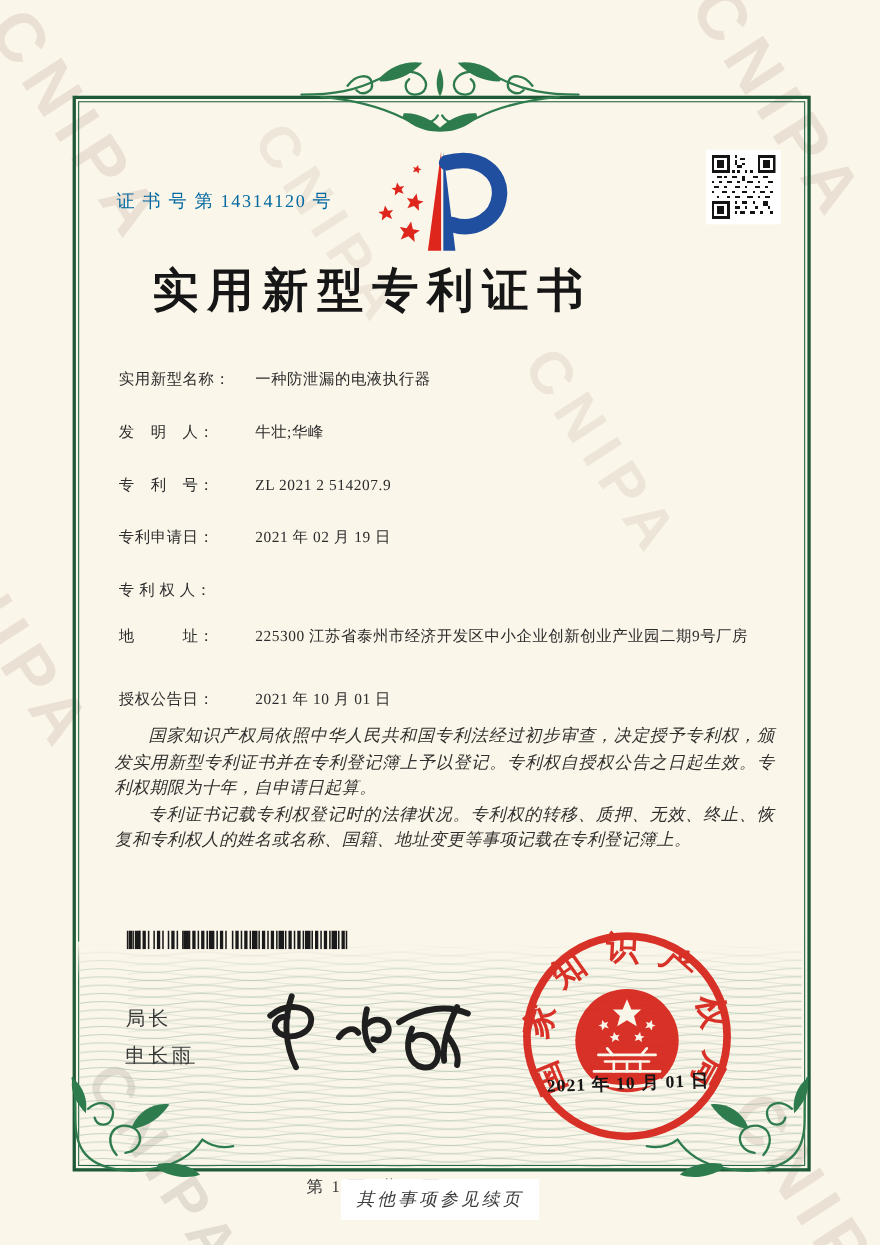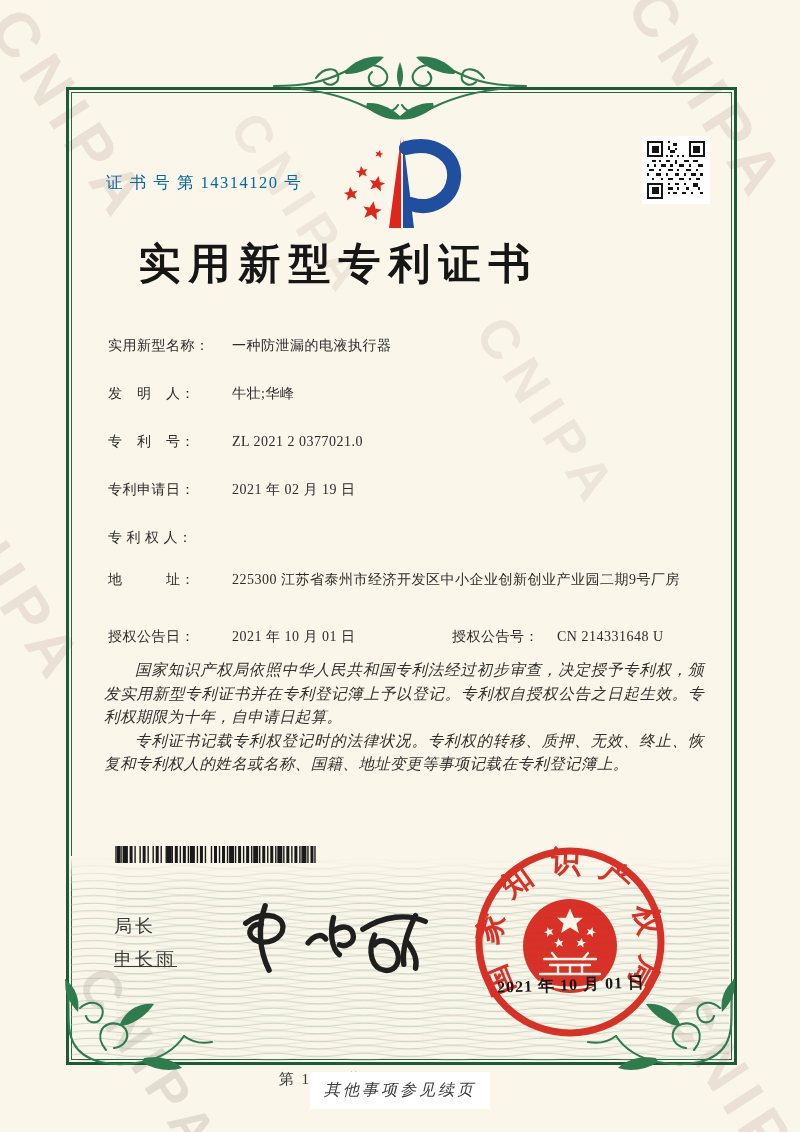--- a/index.html
+++ b/index.html
@@ -167,40 +167,36 @@
   <div class="field" style="top:337px">
     <span class="flabel">实用新型名称：</span>
     <span class="fvalue">一种防泄漏的电液执行器</span>
   </div>
   <div class="field" style="top:385px">
     <span class="flabel">发　明　人：</span>
     <span class="fvalue">牛壮;华峰</span>
   </div>
   <div class="field" style="top:433px">
     <span class="flabel">专　利　号：</span>
-    <span class="fvalue">ZL 2021 2 0377021.0</span>
+    <span class="fvalue">ZL 2021 2 514207.9</span>
   </div>
   <div class="field" style="top:481px">
     <span class="flabel">专利申请日：</span>
     <span class="fvalue">2021 年 02 月 19 日</span>
   </div>
   <div class="field" style="top:529px">
     <span class="flabel">专 利 权 人：</span>
   </div>
   <div class="field f-addr" style="top:571px">
     <span class="flabel">地　　　址：</span>
     <span class="fvalue">225300 江苏省泰州市经济开发区中小企业创新创业产业园二期9号厂房</span>
   </div>
   <div class="field" style="top:628px">
     <span class="flabel">授权公告日：</span>
     <span class="fvalue">2021 年 10 月 01 日</span>
-  </div>
-  <div class="field f-grantno" style="top:628px">
-    <span class="flabel" style="min-width:102px">授权公告号：</span>
-    <span class="fvalue">CN 214331648 U</span>
   </div>
 
   <div class="paras">
     <p>国家知识产权局依照中华人民共和国专利法经过初步审查，决定授予专利权，颁发实用新型专利证书并在专利登记簿上予以登记。专利权自授权公告之日起生效。专利权期限为十年，自申请日起算。</p>
     <p>专利证书记载专利权登记时的法律状况。专利权的转移、质押、无效、终止、恢复和专利权人的姓名或名称、国籍、地址变更等事项记载在专利登记簿上。</p>
   </div>
 
   <svg class="barcode" viewBox="0 0 203 16" preserveAspectRatio="none">
     <g stroke="#1a1a1a">
       <path stroke-width="1.4" d="M2 0V16 M7 0V16 M13 0V16 M21 0V16 M26 0V16 M34 0V16 M39 0V16 M47 0V16 M52 0V16 M58 0V16 M66 0V16 M74 0V16 M83 0V16 M91 0V16 M97 0V16 M105 0V16 M113 0V16 M121 0V16 M129 0V16 M137 0V16 M145 0V16 M153 0V16 M161 0V16 M169 0V16 M177 0V16 M185 0V16 M193 0V16 M200 0V16"></path>

